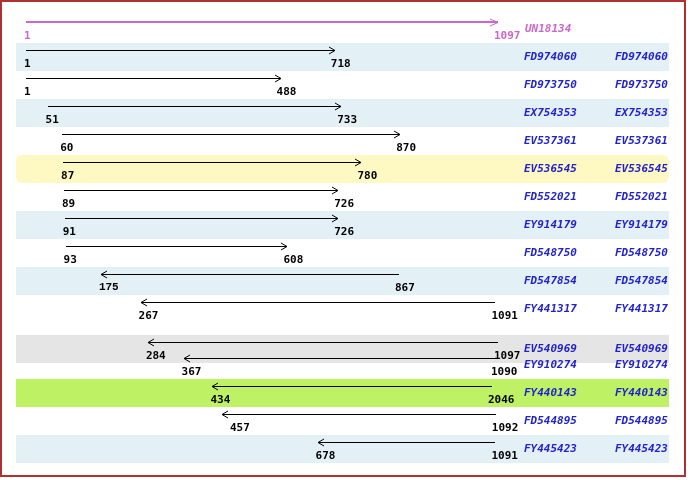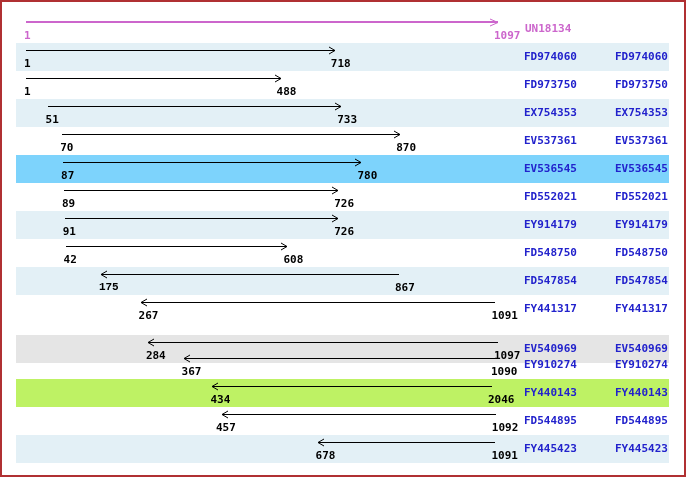--- a/index.html
+++ b/index.html
@@ -15,21 +15,21 @@
   #map{position:absolute;left:14px;top:13px;width:653px;height:448px}
   .row{position:absolute;left:0;width:653px;height:28px}
   .line{position:absolute;background:#000}
   .head{position:absolute}
   .coord{
     position:absolute;top:14px;font-size:11px;font-weight:bold;
     color:#000;white-space:nowrap;letter-spacing:0;
   }
   .acc{
     position:absolute;top:7px;font-size:11px;font-weight:bold;
-    color:#2222cc;white-space:nowrap;cursor:pointer;
+    color:#2222cc;white-space:nowrap;cursor:pointer;font-style:italic;
   }
   .ref-text{color:#cc66cc}
 </style>
 </head>
 <body>
 
 <div class="frame" style="border-color: rgb(176, 48, 50);">
   <div id="map">
       <div class="row" style="top: 0px;">
         <div class="line" style="left: 10px; width: 472px; top: 6px; height: 2px; background: rgb(204, 102, 204);"></div>
@@ -68,26 +68,26 @@
         <span class="coord" style="left: 29.5328px;">51</span>
         <span class="coord" style="left: 321.241px;">733</span>
         <span class="acc" style="left: 508px; color: rgb(34, 34, 204);">EX754353</span>
         <span class="acc" style="left: 599px; color: rgb(34, 34, 204);">EX754353</span>
       </div>
       <div class="row" style="top: 112px;">
         <div class="line" style="left: 46.1752px; width: 338.066px; top: 7px; height: 1px; background: rgb(0, 0, 0);"></div>
         <svg width="8" height="9" class="head" style="top: 3px; left: 377.241px;">
           <polyline points="1,1 7,4.5 1,8" fill="none" stroke="#000000" stroke-width="1"></polyline>
         </svg>
-        <span class="coord" style="left: 44.1752px;">70</span>
+        <span class="coord" style="left: 44.1752px;">60</span>
         <span class="coord" style="left: 380.241px;">870</span>
         <span class="acc" style="left: 508px; color: rgb(34, 34, 204);">EV537361</span>
         <span class="acc" style="left: 599px; color: rgb(34, 34, 204);">EV537361</span>
       </div>
-      <div class="row" style="top: 140px; background: #7dd3fc;">
+      <div class="row" style="top: 140px; background: #fef9c3; border-radius: 6px;">
         <div class="line" style="left: 47.0365px; width: 298.445px; top: 7px; height: 1px; background: rgb(0, 0, 0);"></div>
         <svg width="8" height="9" class="head" style="top: 3px; left: 338.482px;">
           <polyline points="1,1 7,4.5 1,8" fill="none" stroke="#000000" stroke-width="1"></polyline>
         </svg>
         <span class="coord" style="left: 45.0365px;">87</span>
         <span class="coord" style="left: 341.482px;">780</span>
         <span class="acc" style="left: 508px; color: rgb(34, 34, 204);">EV536545</span>
         <span class="acc" style="left: 599px; color: rgb(34, 34, 204);">EV536545</span>
       </div>
       <div class="row" style="top: 168px;">
@@ -108,21 +108,21 @@
         <span class="coord" style="left: 46.7591px;">91</span>
         <span class="coord" style="left: 318.226px;">726</span>
         <span class="acc" style="left: 508px; color: rgb(34, 34, 204);">EY914179</span>
         <span class="acc" style="left: 599px; color: rgb(34, 34, 204);">EY914179</span>
       </div>
       <div class="row" style="top: 224px;">
         <div class="line" style="left: 49.6204px; width: 221.788px; top: 7px; height: 1px; background: rgb(0, 0, 0);"></div>
         <svg width="8" height="9" class="head" style="top: 3px; left: 264.409px;">
           <polyline points="1,1 7,4.5 1,8" fill="none" stroke="#000000" stroke-width="1"></polyline>
         </svg>
-        <span class="coord" style="left: 47.6204px;">42</span>
+        <span class="coord" style="left: 47.6204px;">93</span>
         <span class="coord" style="left: 267.409px;">608</span>
         <span class="acc" style="left: 508px; color: rgb(34, 34, 204);">FD548750</span>
         <span class="acc" style="left: 599px; color: rgb(34, 34, 204);">FD548750</span>
       </div>
       <div class="row" style="top: 252px; background: rgb(227, 240, 246);">
         <div class="line" style="left: 84.9343px; width: 298.015px; top: 7px; height: 1px; background: rgb(0, 0, 0);"></div>
         <svg width="8" height="9" class="head" style="top: 3px; left: 83.9343px;">
           <polyline points="7,1 1,4.5 7,8" fill="none" stroke="#000000" stroke-width="1"></polyline>
         </svg>
         <span class="coord" style="left: 82.9343px; font-family: Liberation Mono, monospace;">175</span>
@@ -168,21 +168,21 @@
         <span class="coord" style="left: 194.474px;">434</span>
         <span class="coord" style="left: 471.971px;">2046</span>
         <span class="acc" style="left: 508px; color: rgb(34, 34, 204);">FY440143</span>
         <span class="acc" style="left: 599px; color: rgb(34, 34, 204);">FY440143</span>
       </div>
       <div class="row" style="top: 392px;">
         <div class="line" style="left: 206.38px; width: 273.467px; top: 7px; height: 1px; background: rgb(0, 0, 0);"></div>
         <svg width="8" height="9" class="head" style="top: 3px; left: 205.38px;">
           <polyline points="7,1 1,4.5 7,8" fill="none" stroke="#000000" stroke-width="1"></polyline>
         </svg>
-        <span class="coord" style="left: 200px; text-align: center;">457</span>
+        <span class="coord" style="left: 214px; text-align: center;">457</span>
         <span class="coord" style="left: 475.847px;">1092</span>
         <span class="acc" style="left: 508px; color: rgb(34, 34, 204);">FD544895</span>
         <span class="acc" style="left: 599px; color: rgb(34, 34, 204);">FD544895</span>
       </div>
       <div class="row" style="top: 420px; background: rgb(227, 240, 246);">
         <div class="line" style="left: 301.555px; width: 177.861px; top: 7px; height: 1px; background: rgb(0, 0, 0);"></div>
         <svg width="8" height="9" class="head" style="top: 3px; left: 300.555px;">
           <polyline points="7,1 1,4.5 7,8" fill="none" stroke="#000000" stroke-width="1"></polyline>
         </svg>
         <span class="coord" style="left: 299.555px;">678</span>

